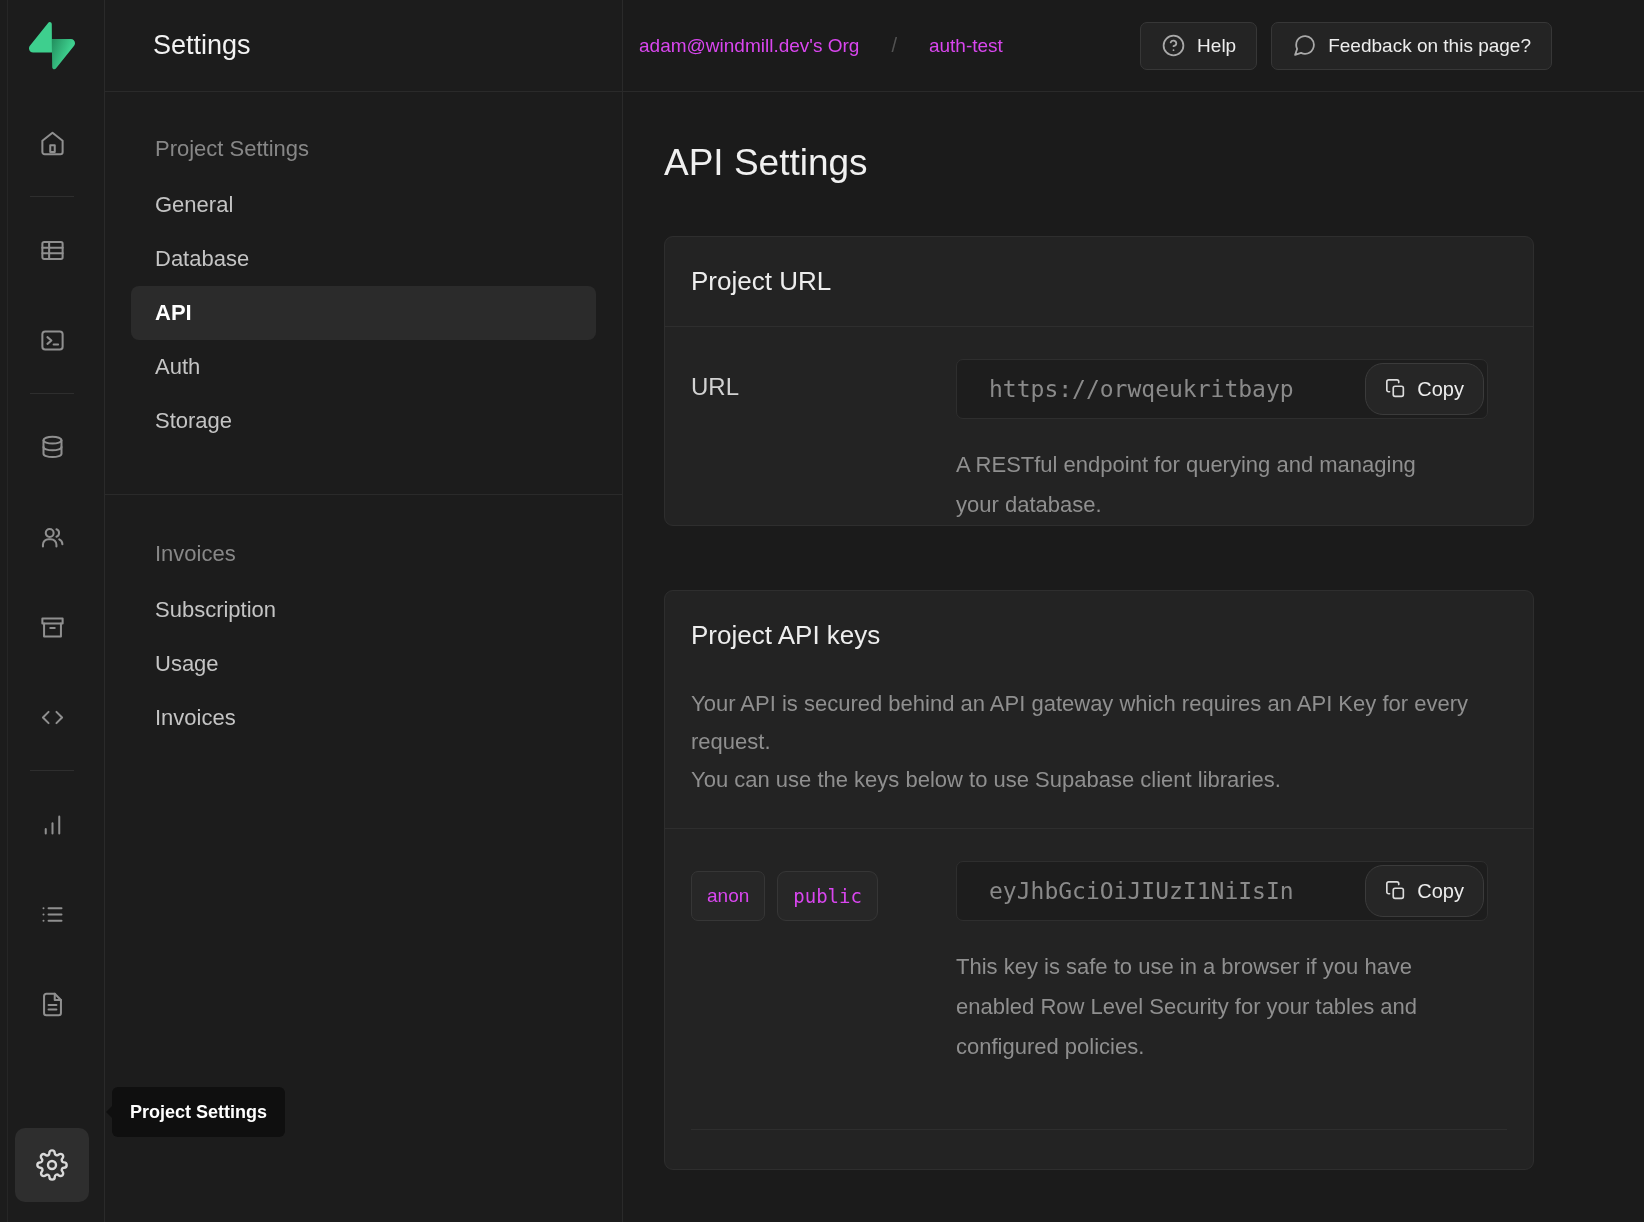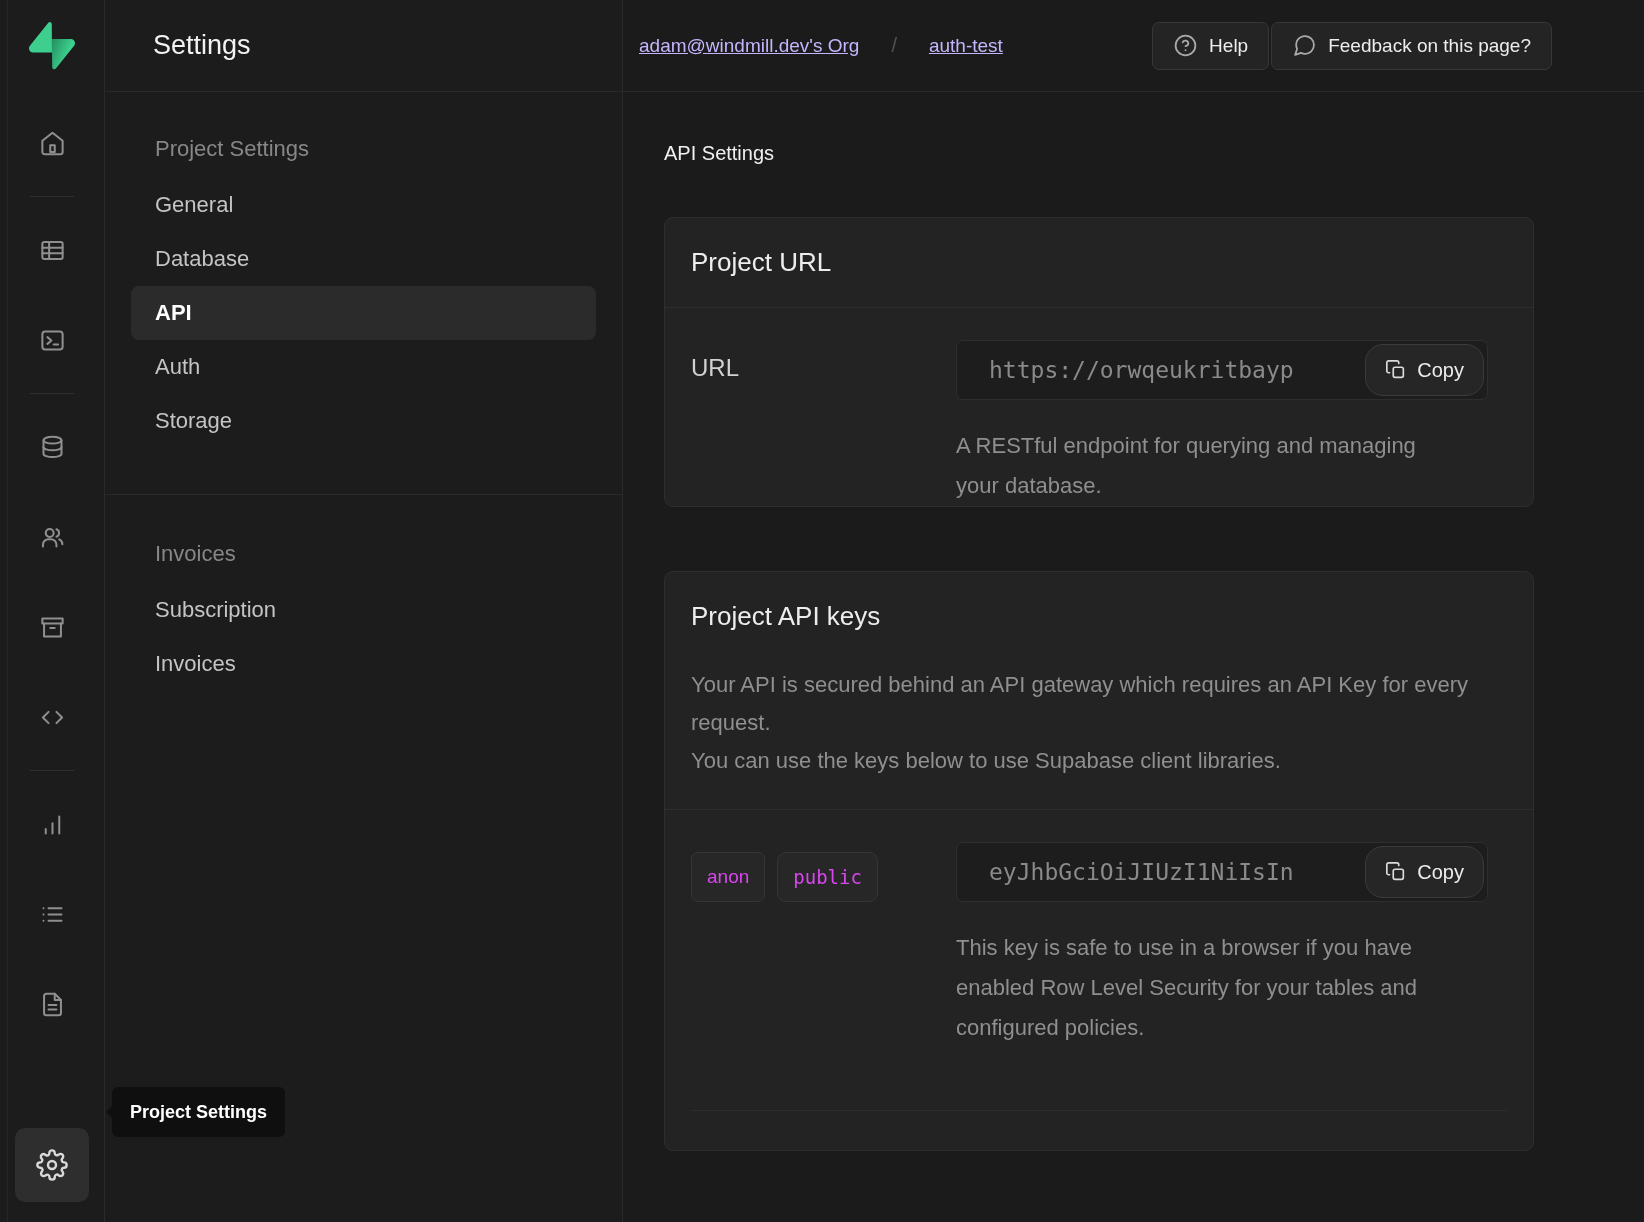--- a/index.html
+++ b/index.html
@@ -83,34 +83,34 @@
 
   
   .main { flex:1; display:flex; flex-direction:column; background:#1b1b1b; min-width:0; }
   .main-header {
     height:92px; flex:0 0 92px;
     border-bottom:1px solid #2a2a2a;
     display:flex; align-items:center;
     padding:0 92px 0 16px;
   }
   .breadcrumb { display:flex; align-items:center; gap:32px; font-size:19px; }
-  .crumb { color:#c4b5fd; cursor:pointer; white-space:nowrap;text-decoration:underline; }
+  .crumb { color:#d946ef; cursor:pointer; white-space:nowrap; }
   .crumb-sep { color:#525252; font-size:20px; }
-  .header-actions { margin-left:auto; display:flex; gap:2px; }
+  .header-actions { margin-left:auto; display:flex; gap:14px; }
   .hdr-btn {
     height:48px; padding:0 20px; border-radius:7px;
     background:#242424; border:1px solid #373737;
     color:#ededed; font-size:19px;
     display:flex; align-items:center; gap:11px; cursor:pointer;
     font-family:inherit; white-space:nowrap;
   }
   .hdr-btn svg { width:25px; height:25px; color:#a9a9a9; }
 
   .content { padding:50px 110px 0 41px; overflow:hidden; }
-  .page-title { font-size:20px; font-weight:400; color:#f0f0f0; margin-bottom:52px; }
+  .page-title { font-size:37px; font-weight:400; color:#f0f0f0; margin-bottom:52px; }
 
   .card {
     width:870px; background:#232323;
     border:1px solid #2e2e2e; border-radius:9px;
   }
   .card + .card { margin-top:64px; }
   .card-header { padding:29px 26px; border-bottom:1px solid #2e2e2e; }
   .card-title { font-size:26px; font-weight:400; color:#ededed; }
   .card-header-desc {
     margin-top:34px; font-size:22px; line-height:38px;
@@ -275,20 +275,21 @@
         <div class="nav-item">General</div>
         <div class="nav-item">Database</div>
         <div class="nav-item active">API</div>
         <div class="nav-item">Auth</div>
         <div class="nav-item">Storage</div>
       </div>
       <div class="panel-divider"></div>
       <div class="nav-section section-billing">
         <div class="nav-section-header">Invoices</div>
         <div class="nav-item">Subscription</div>
+        <div class="nav-item">Usage</div>
         <div class="nav-item">Invoices</div>
       </div>
     </nav>
   </aside>
 
   <section class="main">
     <header class="main-header">
       <div class="breadcrumb">
         <span class="crumb">adam@windmill.dev's Org</span>
         <span class="crumb-sep">/</span>

